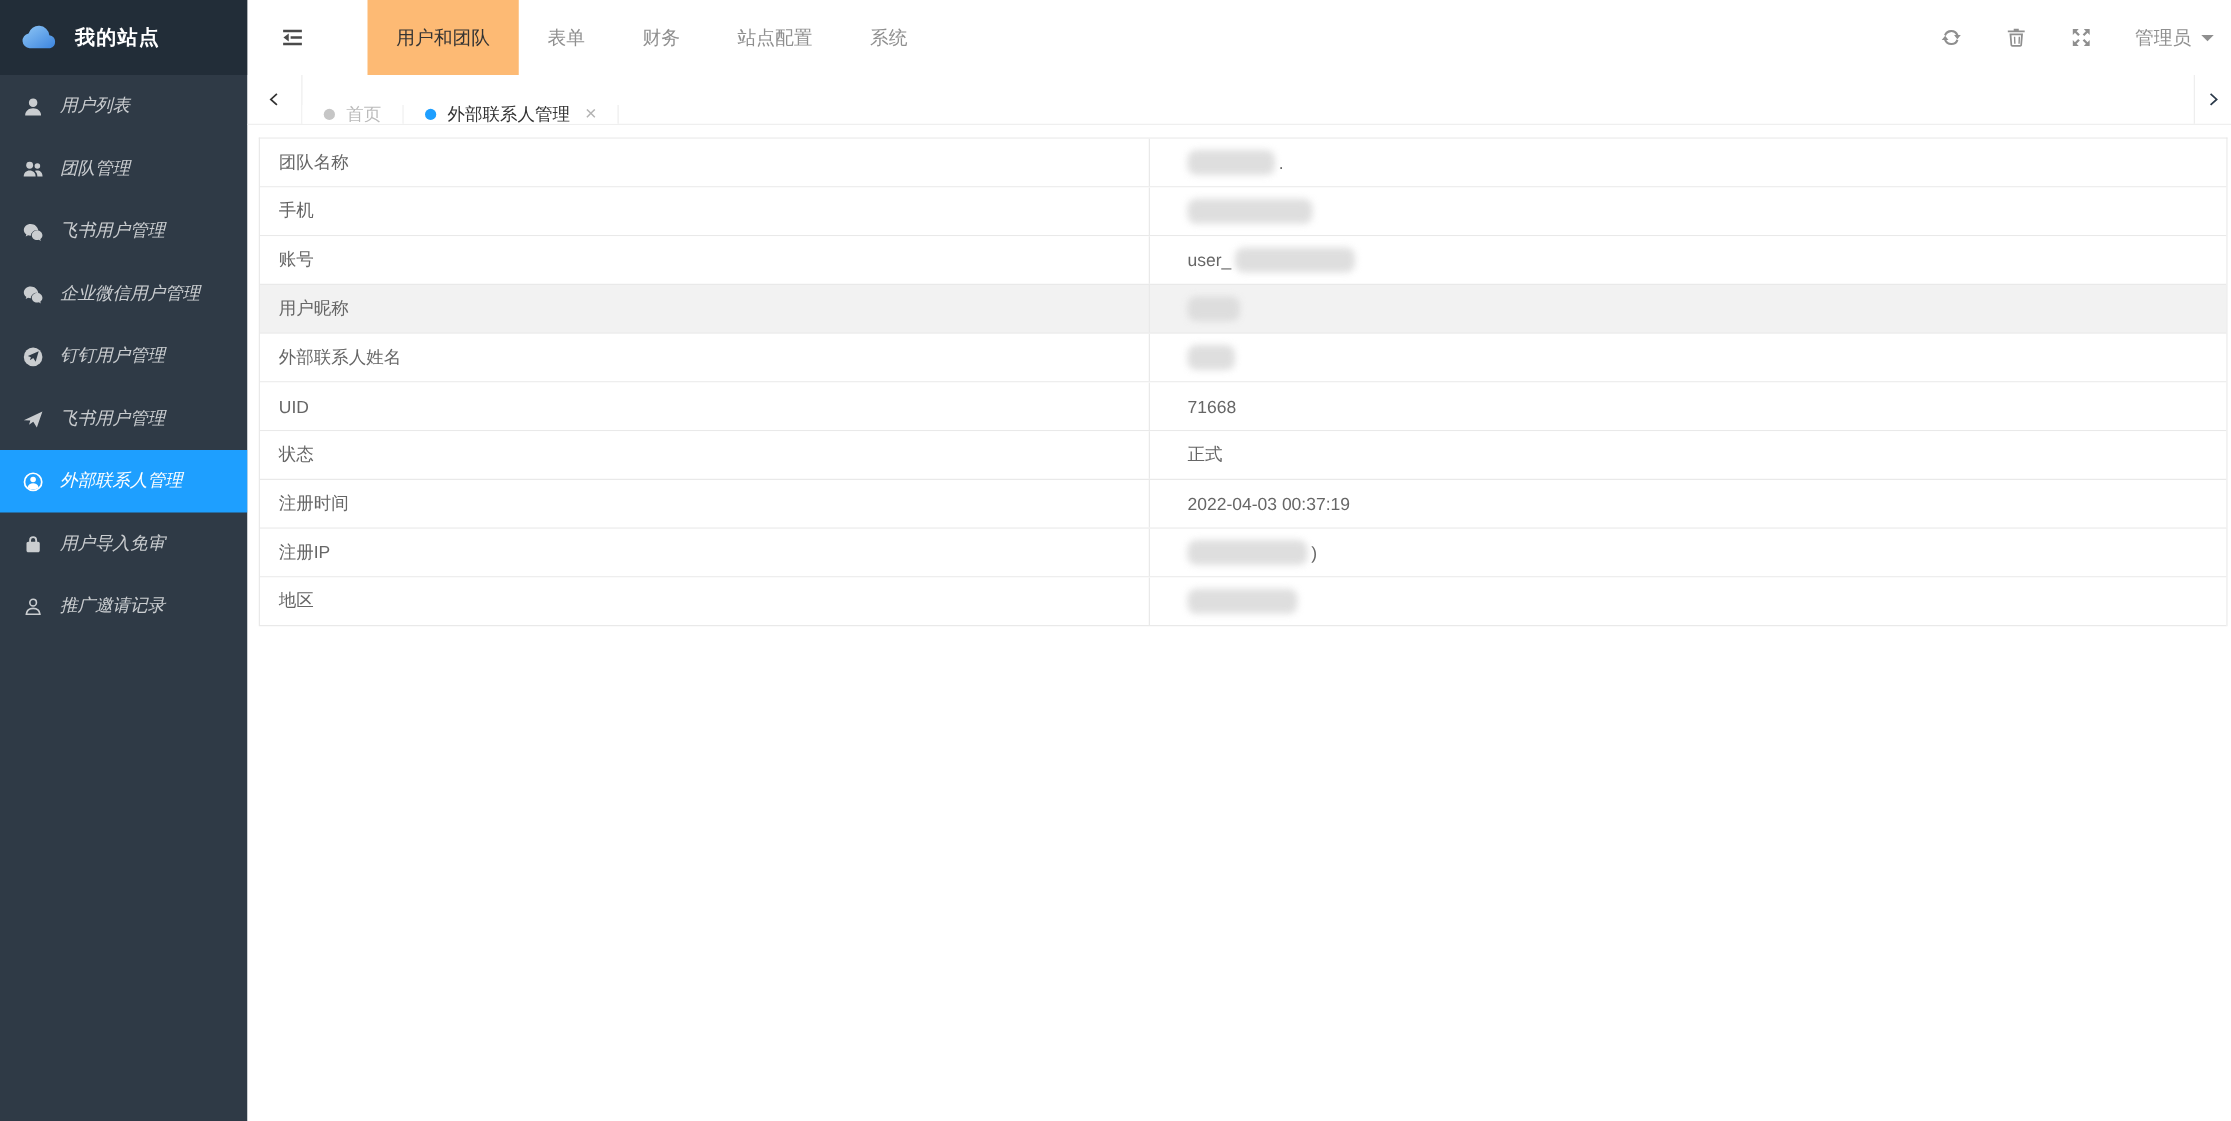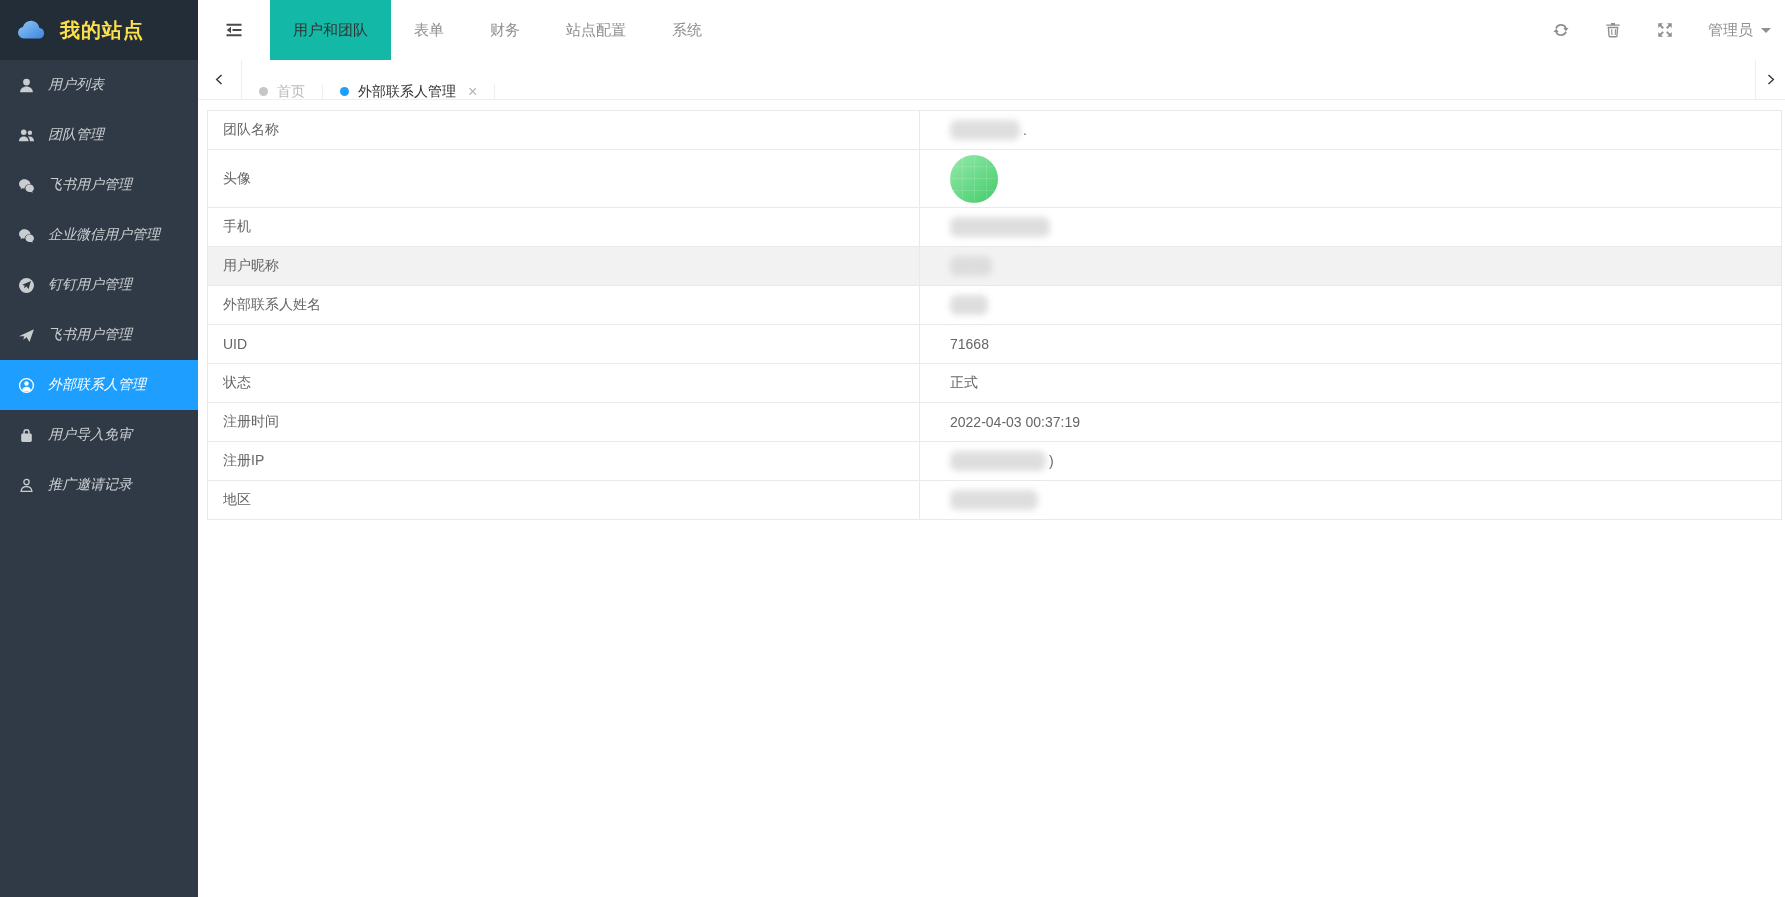--- a/index.html
+++ b/index.html
@@ -2,35 +2,35 @@
 <html><head>
 <meta charset="utf-8">
 <style>
   * { margin:0; padding:0; box-sizing:border-box; }
   html,body { width:1785px; height:897px; font-family:"Liberation Sans", sans-serif; }
   .app { display:flex; width:1785px; height:897px; background:#fff; overflow:hidden; }
 
   
   .sidebar { width:198px; flex-shrink:0; background:#2f3a46; display:flex; flex-direction:column; }
   .logo { height:60px; background:#222d38; display:flex; align-items:center; padding-left:15px; gap:11px; flex-shrink:0; }
-  .logo-text { color:#fde047; font-size:20px; font-weight:bold; letter-spacing:1px; }
+  .logo-text { color:#ffffff; font-size:16px; font-weight:bold; letter-spacing:1px; }
   .menu { display:flex; flex-direction:column; }
   .menu-item { height:50px; display:flex; align-items:center; padding-left:18px; gap:13px;
                color:rgba(255,255,255,.75); font-size:14px; cursor:pointer;font-style:italic; }
   .menu-item .icon { width:17px; height:17px; display:inline-flex; flex-shrink:0; }
   .menu-item.active { background:#1e9fff; color:#fff; }
   .icon svg { width:100%; height:100%; display:block; }
 
   
   .main { flex:1; min-width:0; display:flex; flex-direction:column; }
   .navbar { height:60px; background:#fff; display:flex; align-items:stretch; flex-shrink:0; }
   .collapse { width:72px; display:flex; align-items:center; justify-content:center; color:#4a4a4a; cursor:pointer; }
   .collapse .icon { width:20px; height:20px; }
   .nav-item { padding:0 23px; display:flex; align-items:center; font-size:15px; color:#8f8f8f; cursor:pointer; }
-  .nav-item.active { background:#14b8a6; color:#333; }
+  .nav-item.active { background:#fdba74; color:#333;margin-left:24px; }
   .nav-actions { margin-left:auto; display:flex; align-items:center; gap:34px; padding-right:14px; }
   .action { display:flex; align-items:center; cursor:pointer; }
   .action .icon { width:18px; height:18px; color:#8f8f8f; }
   .user { display:flex; align-items:center; gap:8px; color:#8f8f8f; font-size:15px; cursor:pointer; }
   .caret { width:0; height:0; border:5px solid transparent; border-top-color:#8f8f8f; margin-top:6px; }
 
   
   .tabbar { height:40px; display:flex; align-items:stretch; background:#fff; border-bottom:1px solid #efefef; flex-shrink:0; }
   .tab-arrow { width:44px; display:flex; align-items:center; justify-content:center; color:#333; cursor:pointer; }
   .tab-arrow .icon { width:13px; height:13px; }
@@ -244,30 +244,31 @@
 
     <div class="content">
       <div class="detail-table">
           <div class="detail-row">
             <div class="cell label">团队名称</div>
             <div class="cell value">
               <span class="blob" style="width: 70px;"></span>
               <span>.</span>
             </div>
           </div>
-          <div class="detail-row tall">
-            <div class="cell label">头像</div>
-            <div class="cell value">
-              <span class="avatar"></span>
-            </div>
-          </div>
           <div class="detail-row">
             <div class="cell label">手机</div>
             <div class="cell value">
               <span class="blob" style="width: 100px;"></span>
+            </div>
+          </div>
+          <div class="detail-row">
+            <div class="cell label">账号</div>
+            <div class="cell value">
+              <span>user_</span>
+              <span class="blob" style="width: 96px;"></span>
             </div>
           </div>
           <div class="detail-row highlight">
             <div class="cell label">用户昵称</div>
             <div class="cell value">
               <span class="blob" style="width: 42px;"></span>
             </div>
           </div>
           <div class="detail-row">
             <div class="cell label">外部联系人姓名</div>

